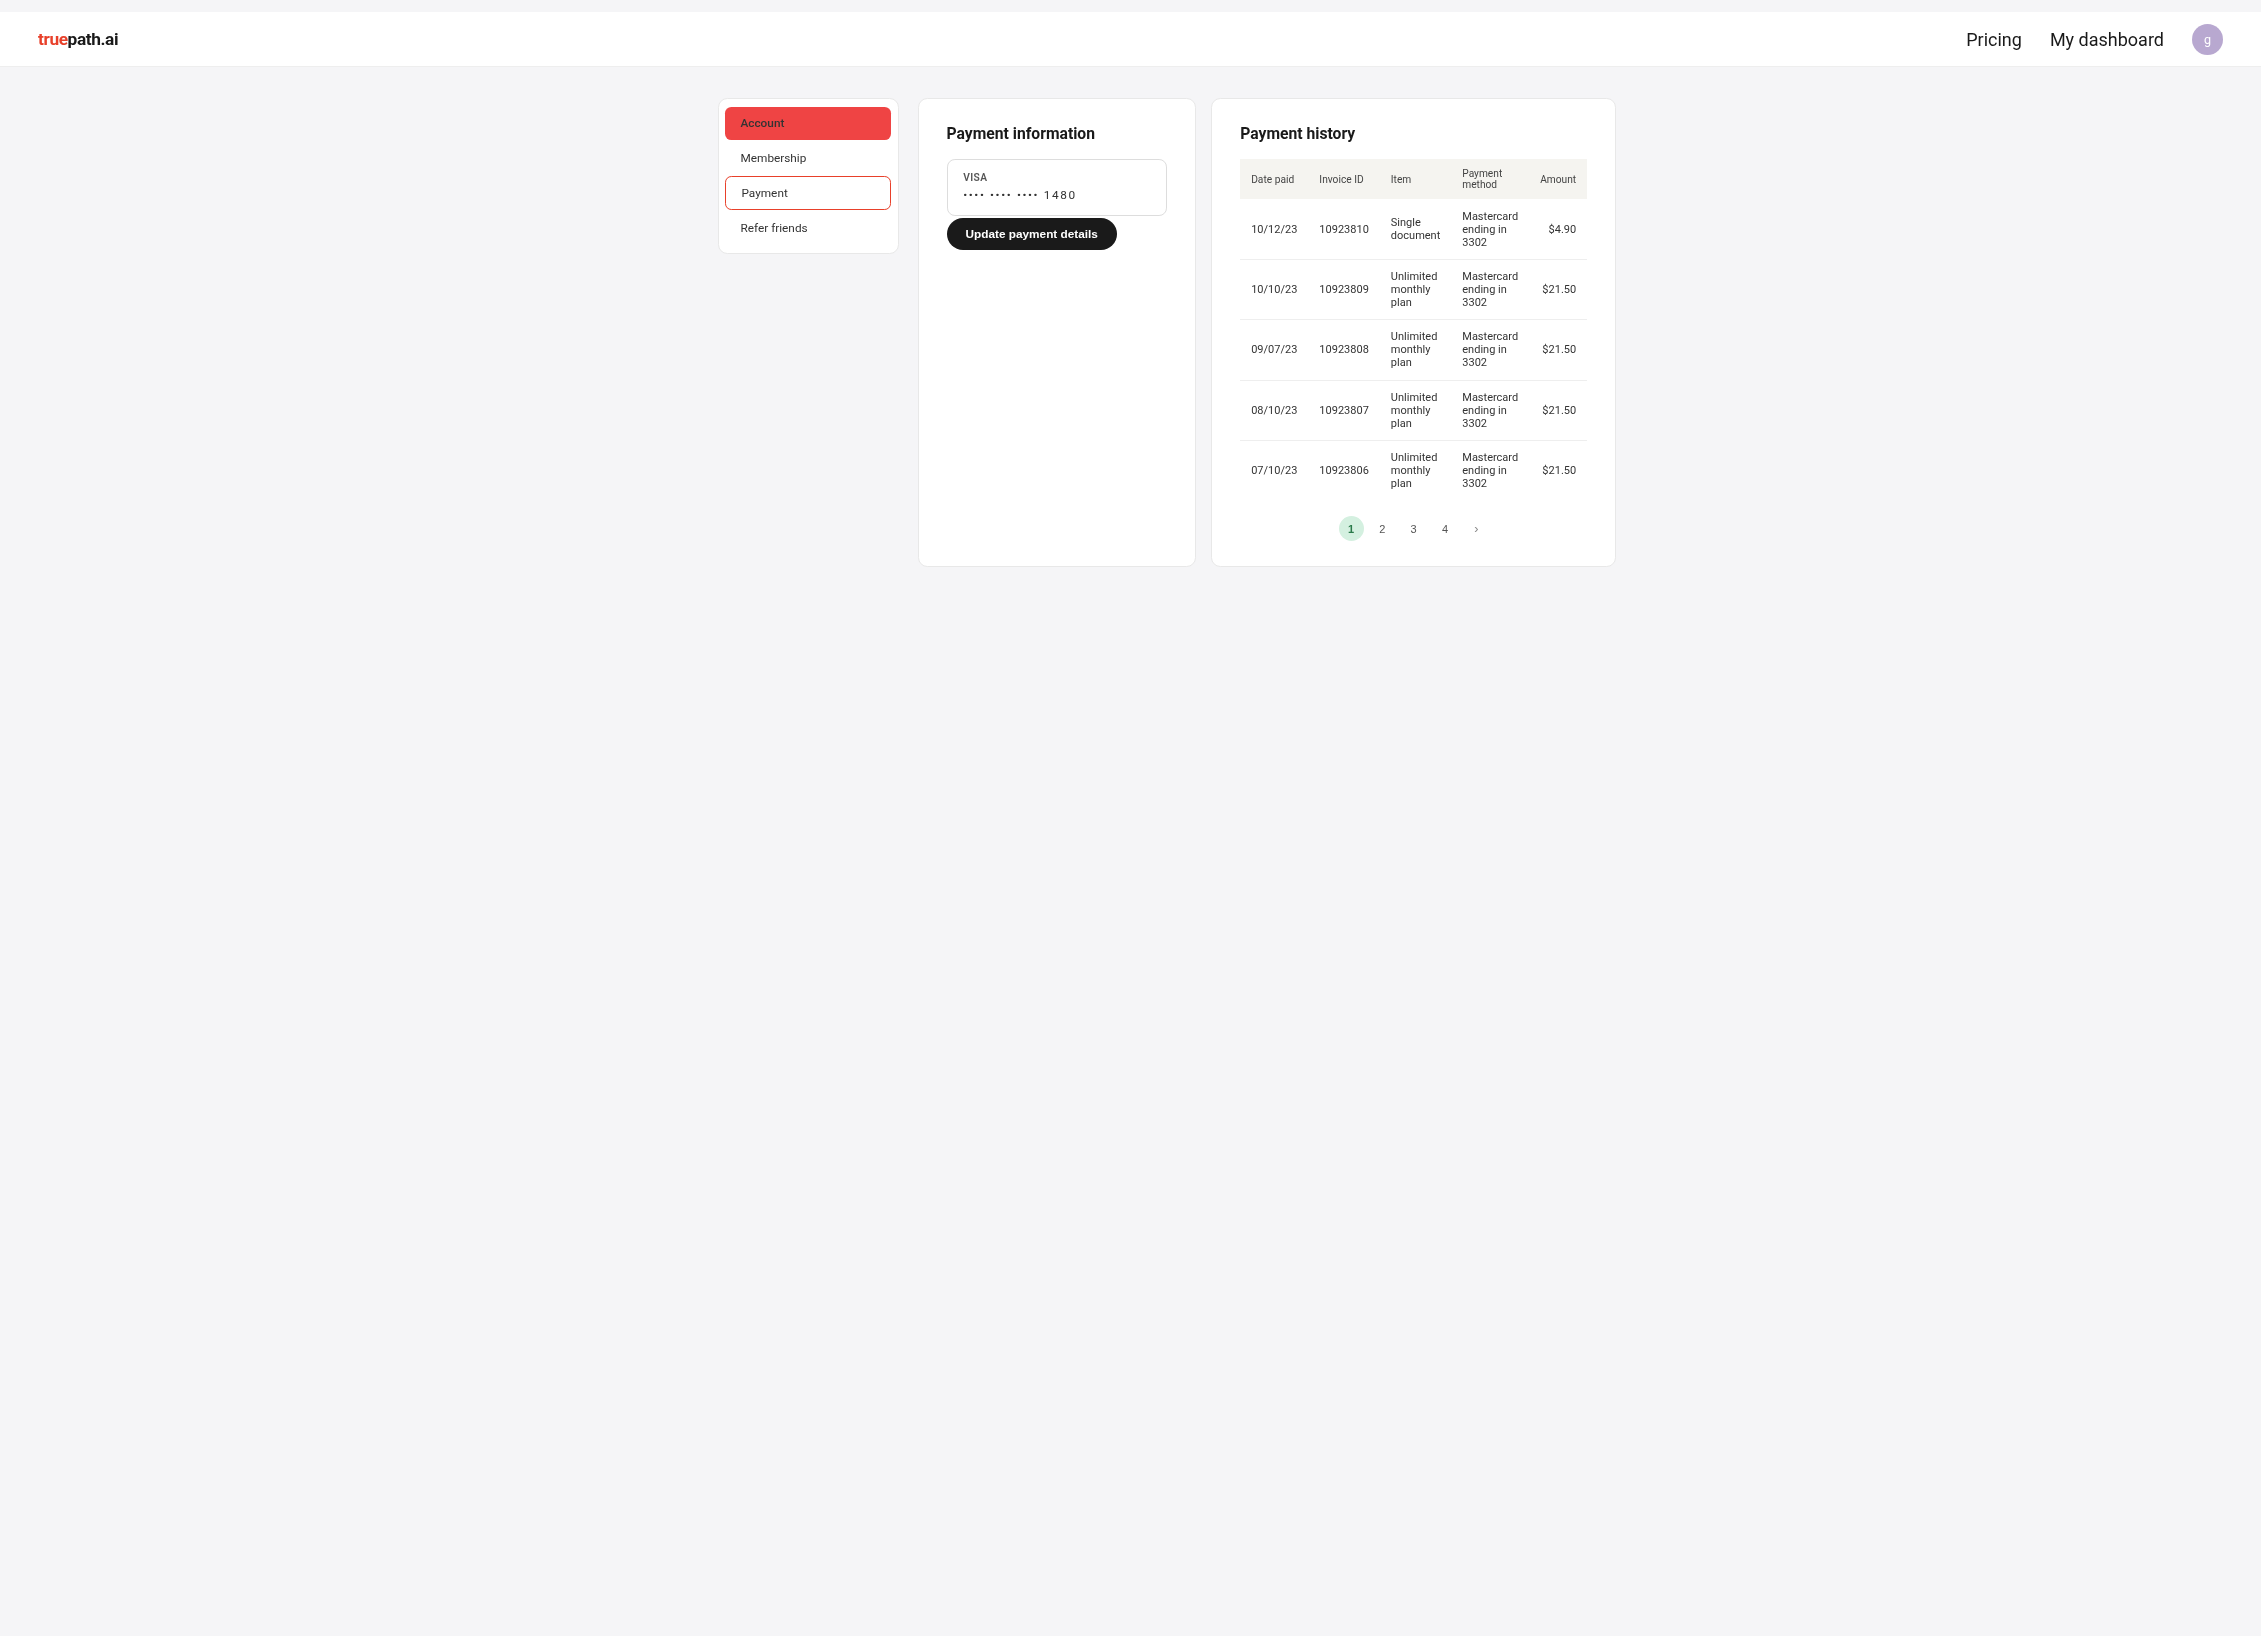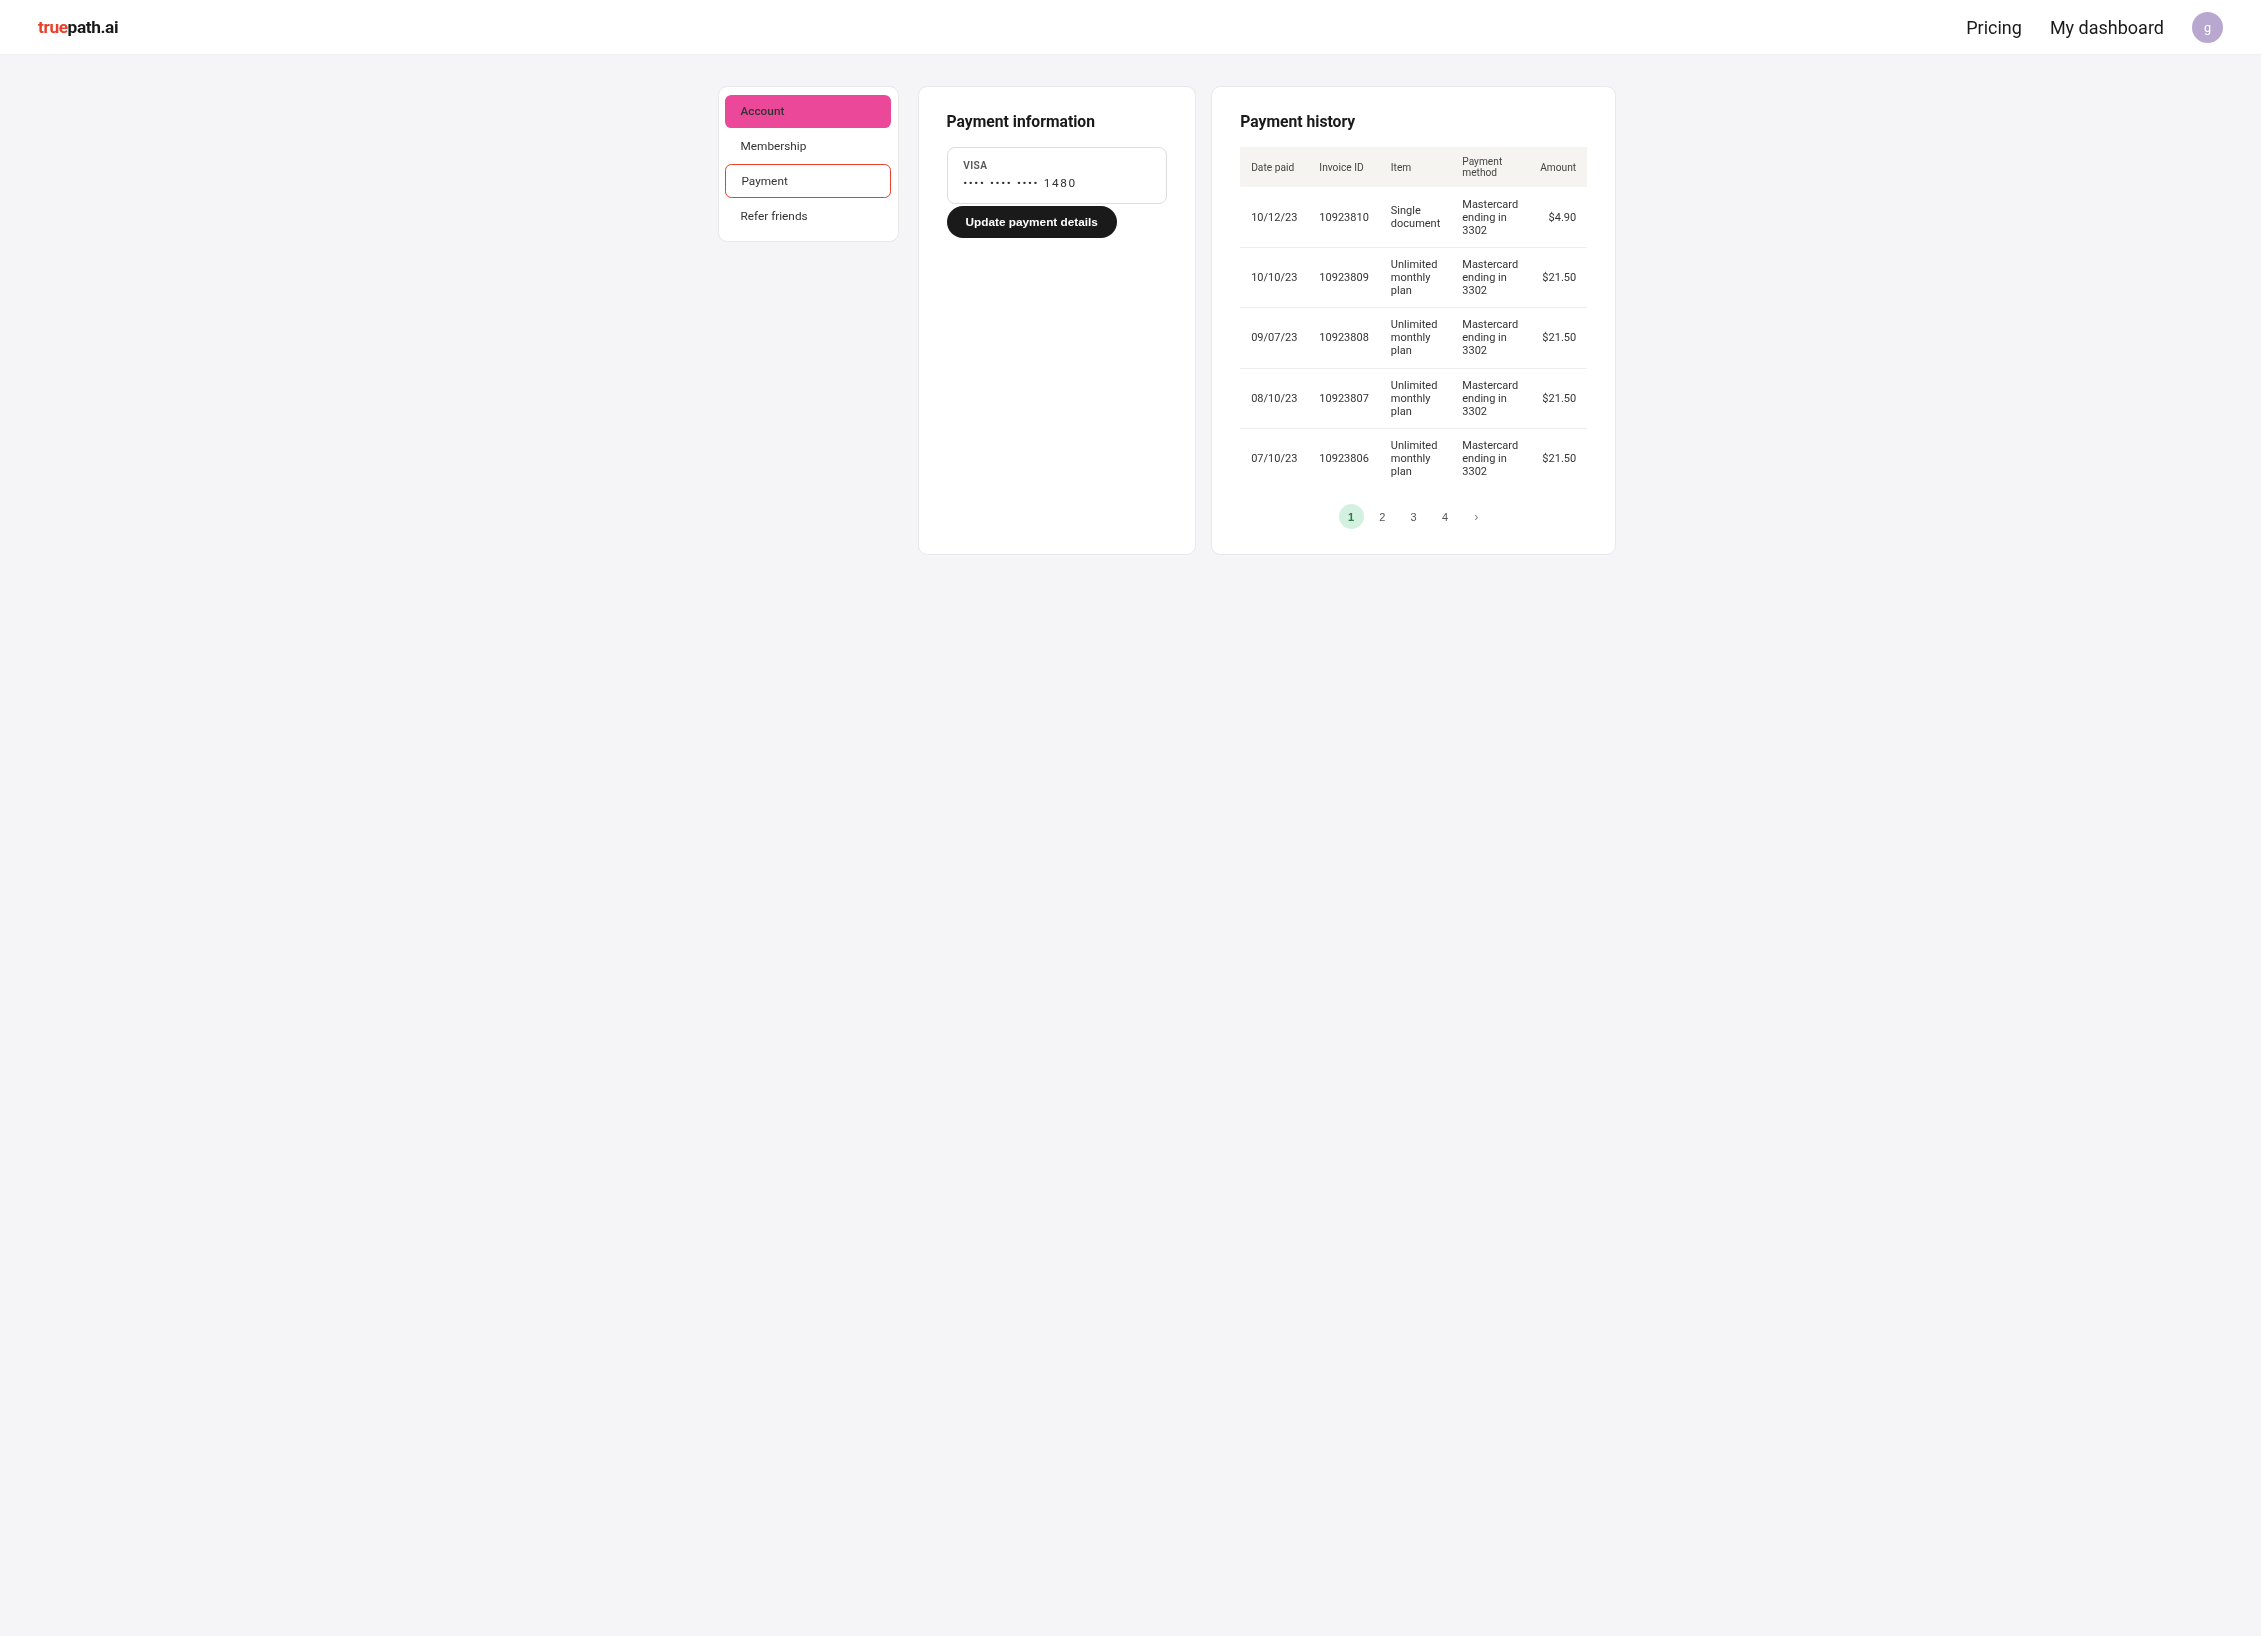--- a/index.html
+++ b/index.html
@@ -12,20 +12,21 @@
 
     
     .header {
       background: #fff;
       display: flex;
       align-items: center;
       justify-content: space-between;
       padding: 0 38px;
       height: 55px;
       border-bottom: 0.8px solid #eee;
+      margin-top: 12px;
     }
     .logo {
       font-size: 17.3px;
       font-weight: 700;
       letter-spacing: -0.4px;
     }
     .logo-true { color: #e8402a; }
     .logo-path { color: #1a1a1a; }
     .header-nav {
       display: flex;
@@ -80,21 +81,21 @@
     }
     .sidebar-item {
       padding: 9.4px 15.7px;
       font-size: 11.8px;
       cursor: pointer;
       border-radius: 6.3px;
       margin: 1.6px 6.3px;
       color: #333;
     }
     .sidebar-item.active {
-      background: #ec4899;
+      background: #ef4444;
       font-weight: 500;
     }
     .sidebar-item.selected-outline {
       border: 1.6px solid #e8402a;
       color: #333;
       background: #fff;
     }
 
     
     .main {

